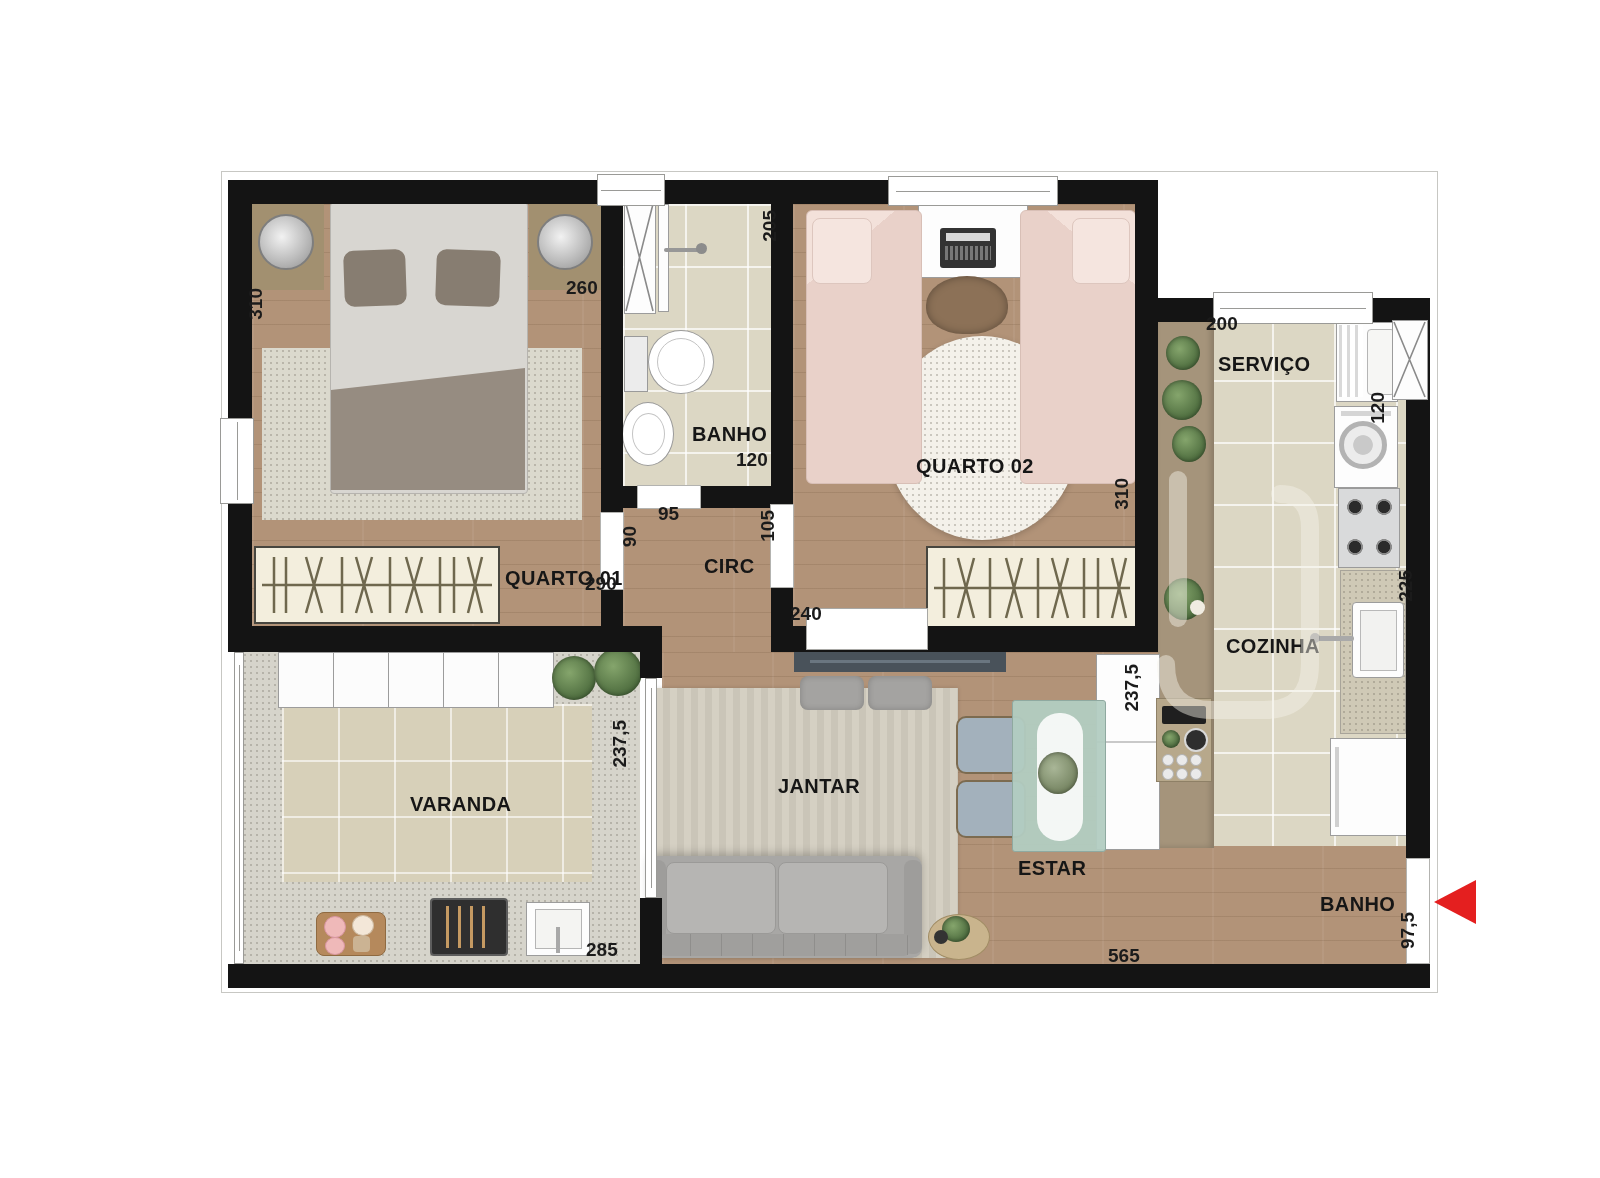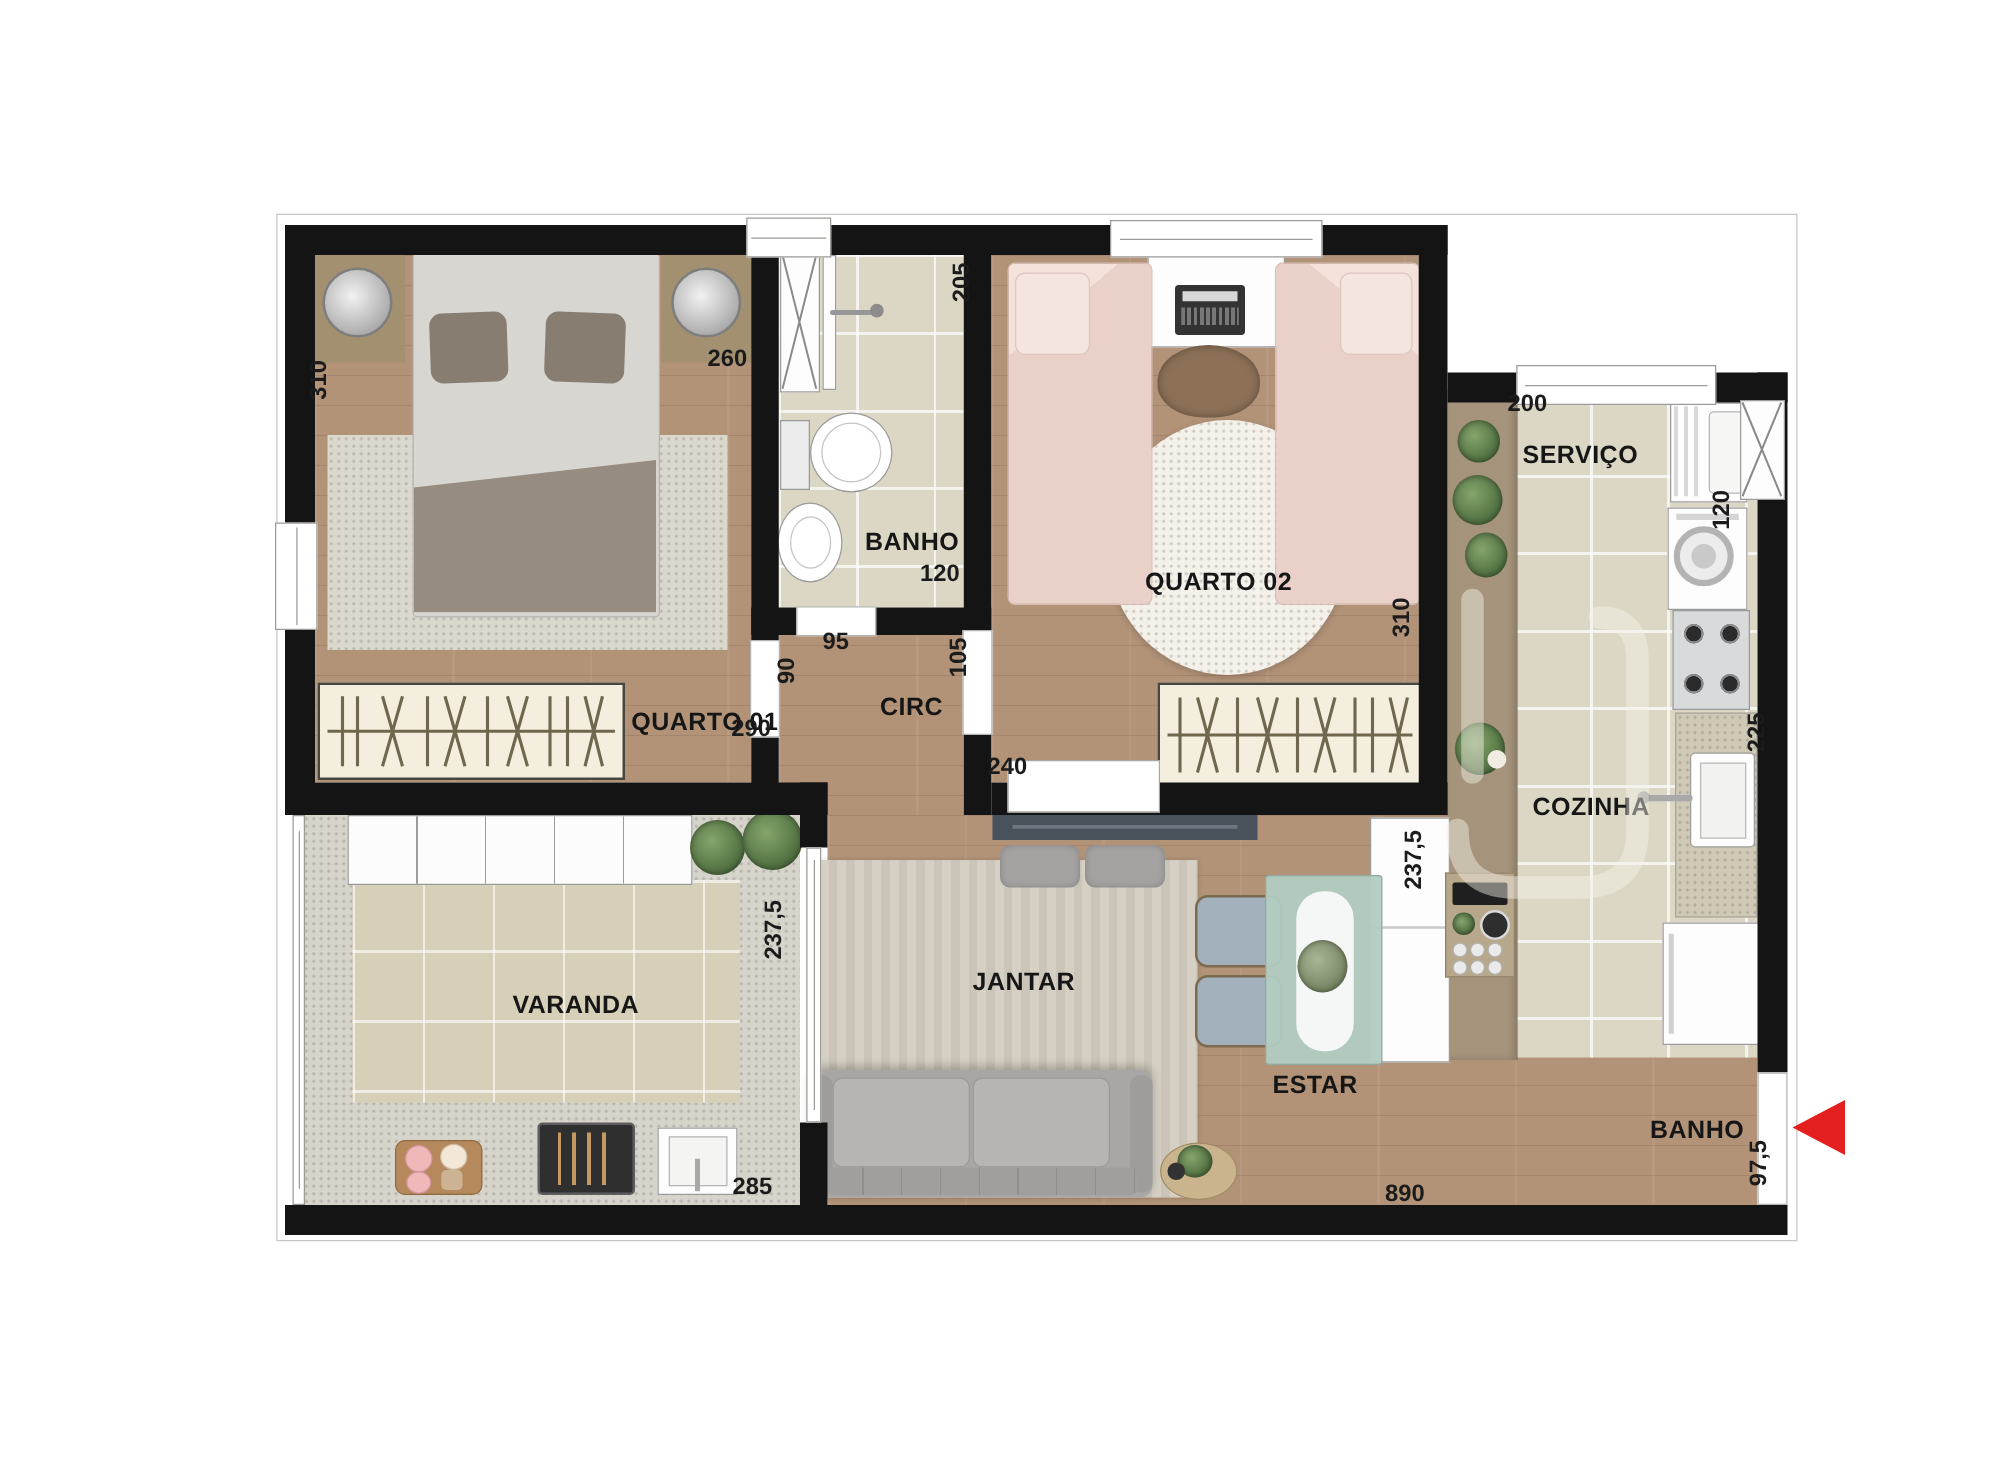--- a/index.html
+++ b/index.html
@@ -240,21 +240,21 @@
   <div class="dim" style="left:658px;top:504px">95</div>
   <div class="dim v" style="left:758px;top:510px">105</div>
   <div class="dim v" style="left:1112px;top:478px">310</div>
   <div class="dim" style="left:790px;top:604px">240</div>
   <div class="dim" style="left:1206px;top:314px">200</div>
   <div class="dim v" style="left:1368px;top:392px">120</div>
   <div class="dim v" style="left:1396px;top:570px">225</div>
   <div class="dim v" style="left:1122px;top:664px">237,5</div>
   <div class="dim v" style="left:610px;top:720px">237,5</div>
   <div class="dim" style="left:586px;top:940px">285</div>
-  <div class="dim" style="left:1108px;top:946px">890</div>
+  <div class="dim" style="left:1108px;top:946px">565</div>
   <div class="dim v" style="left:1398px;top:912px">97,5</div>
 
   <svg class="abs" style="left:1150px;top:468px;z-index:45;opacity:.45" width="170" height="268" viewBox="0 0 170 268">
     <path d="M28 12 V150" stroke="#f6f3ea" stroke-width="18" fill="none" stroke-linecap="round"></path>
     <path d="M16 196 q0 46 46 46 h52 q46 0 46 -46 V60 q0 -34 -30 -34" stroke="#f6f3ea" stroke-width="18" fill="none" stroke-linecap="round"></path>
   </svg>
   <div class="arrow"></div>
 </div>
 
 </body></html>

